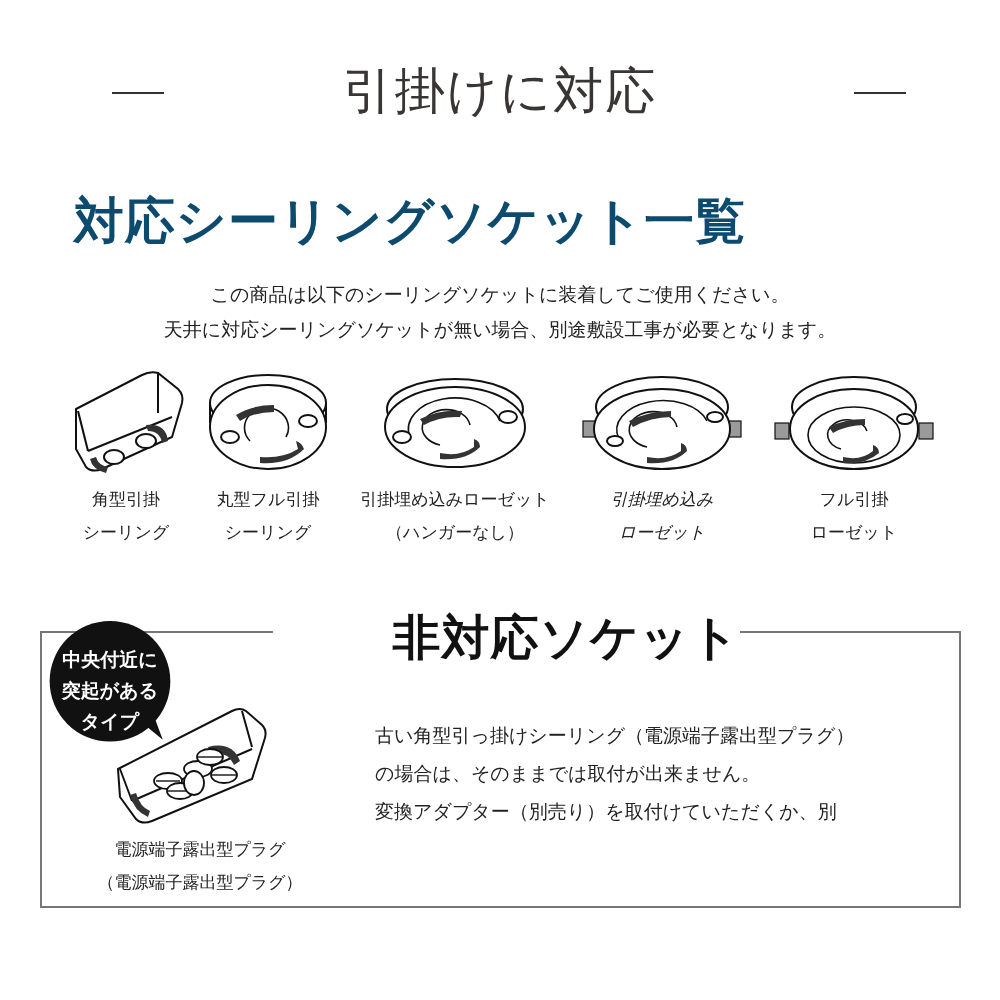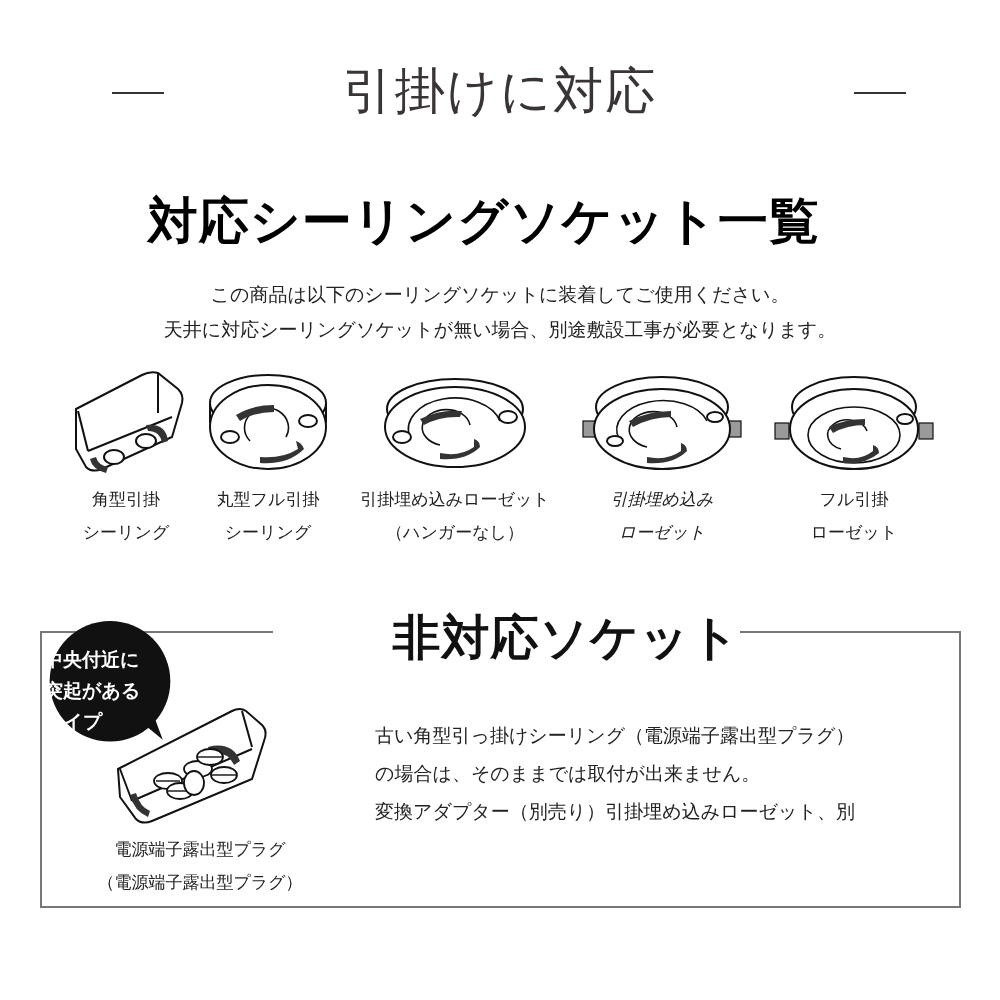--- a/index.html
+++ b/index.html
@@ -4,36 +4,36 @@
 <style>
   * { margin:0; padding:0; box-sizing:border-box; }
   html, body { width:1000px; height:1000px; background:#ffffff; overflow:hidden; }
   body { position:relative; font-family:"DejaVu Sans", "Liberation Sans", sans-serif; color:#1a1a1a; }
 
   .hdr-line { position:absolute; top:92px; height:2px; background:#333; width:52px; }
   #hdr-line-left { left:112px; }
   #hdr-line-right { left:854px; }
   .hdr-title { position:absolute; top:58px; left:0; width:1000px; text-align:center; font-size:50px; color:#3a3535; letter-spacing:2px; font-weight:normal; }
 
-  .sec-title { position:absolute; top:188px; left:0; width:820px; text-align:right; font-size:50px; font-weight:bold; color:#000000; letter-spacing:1px; }
+  .sec-title { position:absolute; top:188px; left:0; width:820px; text-align:center; font-size:50px; font-weight:bold; color:#0c4a6e; letter-spacing:1px; }
   .intro { position:absolute; left:0; width:1000px; text-align:center; font-size:19px; color:#222; }
   #intro-1 { top:282px; }
   #intro-2 { top:317px; }
 
   .socket { position:absolute; top:365px; text-align:center; }
   .socket svg { display:block; margin:0 auto; }
   .socket .lbl { font-size:17px; color:#222; line-height:33px; margin-top:8px; white-space:nowrap; }
 
   .frame { position:absolute; left:40px; top:632px; width:921px; height:276px; border:2px solid #777; border-top:none; }
   .frame-top-l { position:absolute; left:40px; top:631px; width:233px; height:2px; background:#777; }
   .frame-top-r { position:absolute; left:740px; top:631px; width:221px; height:2px; background:#777; }
   .ng-title { position:absolute; top:606px; left:273px; width:467px; text-align:right; font-size:48px; font-weight:bold; color:#111; letter-spacing:1px; }
 
   .bubble { position:absolute; left:44px; top:619px; width:132px; height:132px; }
-  .bubble-text { position:absolute; left:44px; top:644px; width:132px; text-align:left; color:#fff; font-weight:bold; font-size:19px; line-height:31px; }
+  .bubble-text { position:absolute; left:44px; top:644px; width:132px; text-align:center; color:#fff; font-weight:bold; font-size:19px; line-height:31px; }
 
   .old-socket { position:absolute; left:112px; top:703px; }
   .old-lbl { position:absolute; left:40px; width:320px; text-align:center; font-size:17px; color:#222; }
   #old-lbl-1 { top:838px; }
   #old-lbl-2 { top:871px; }
 
   .ng-desc { position:absolute; left:375px; top:716px; width:560px; font-size:19px; color:#222; line-height:38px; }
   .ng-desc div { white-space:nowrap; }
 </style>
 </head>
@@ -158,14 +158,14 @@
   <path d="M86 54 L110 54" stroke="#111" stroke-width="1.4"></path>
   <ellipse cx="112" cy="72" rx="13" ry="8" fill="#fff" stroke="#111" stroke-width="1.8"></ellipse>
   <path d="M100 72 L124 72" stroke="#111" stroke-width="1.4"></path>
 </svg>
 <div id="old-lbl-1" class="old-lbl">電源端子露出型プラグ</div>
 <div id="old-lbl-2" class="old-lbl">（電源端子露出型プラグ）</div>
 
 <div class="ng-desc">
   <div>古い角型引っ掛けシーリング（電源端子露出型プラグ）</div>
   <div>の場合は、そのままでは取付が出来ません。</div>
-  <div>変換アダプター（別売り）引掛埋め込みローゼット、別</div>
+  <div>変換アダプター（別売り）を取付けていただくか、別</div>
 </div>
 
 </body></html>

